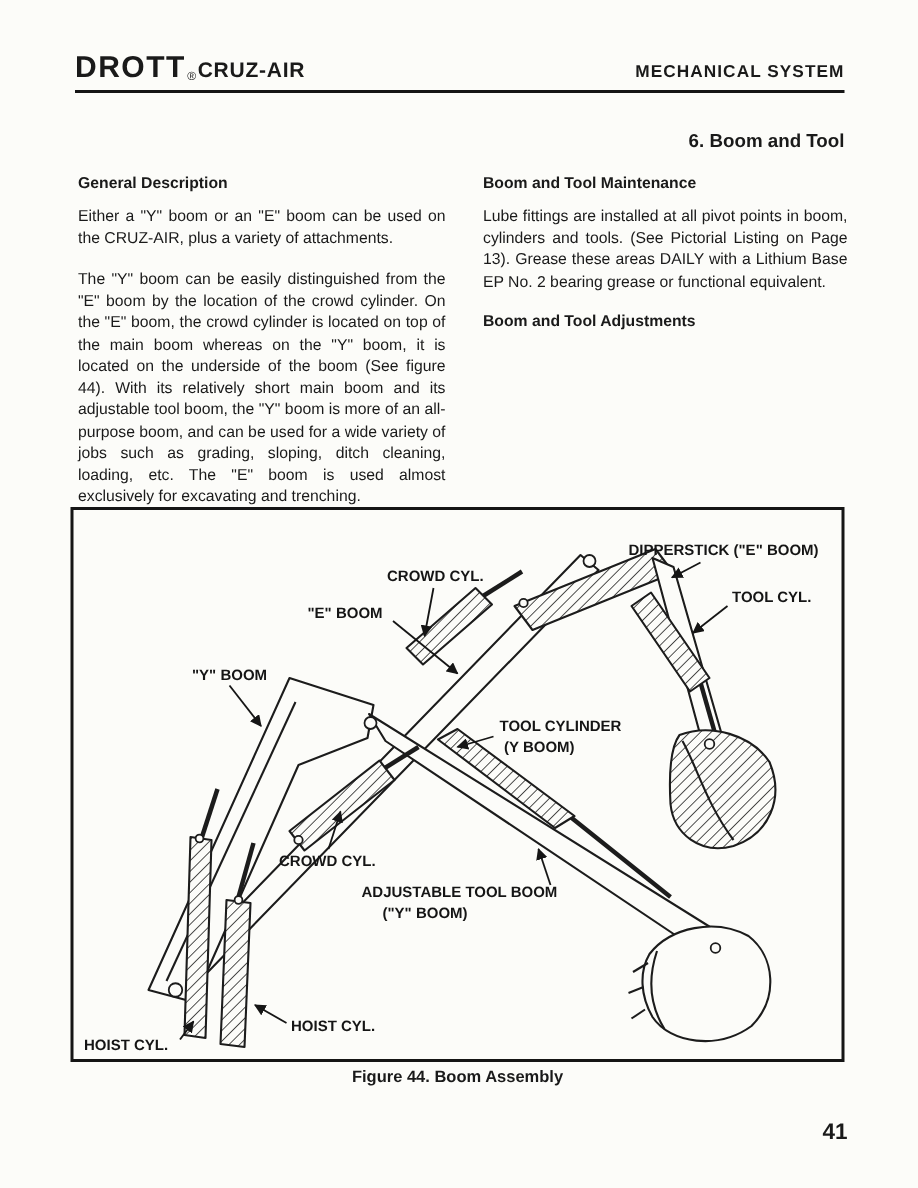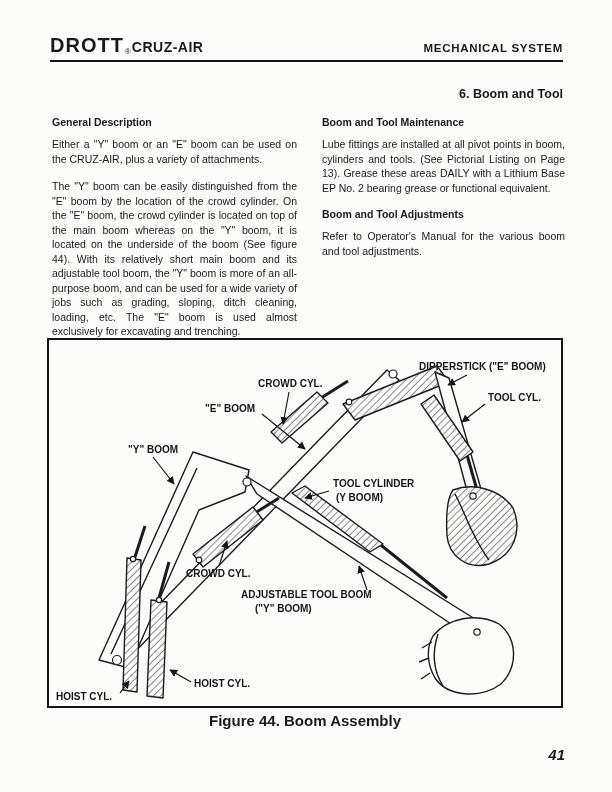--- a/index.html
+++ b/index.html
@@ -27,22 +27,22 @@
   .col h2 { font-size:10.5px; font-weight:bold; margin-bottom:9px; }
   .col p  { font-size:10.5px; line-height:14.5px; text-align:justify; margin-bottom:13px; }
 
   .figure-box {
     position:absolute; left:47px; top:338px; width:516px; height:370px;
     border:2px solid #151515; background:#fcfcf9; overflow:hidden;
   }
   .diagram { display:block; width:512px; height:366px; }
   .diagram text { font-family:"Liberation Sans", sans-serif; font-weight:bold; font-size:10px; fill:#151515; }
 
-  .figure-caption { position:absolute; left:47px; top:712px; width:516px; text-align:center; font-size:15px; font-weight:bold; }
-  .page-number { position:absolute; right:47px; top:746px; font-size:15px; font-weight:bold;font-style:italic; }
+  .figure-caption { position:absolute; left:47px; top:712px; width:516px; text-align:center; font-size:11px; font-weight:bold; }
+  .page-number { position:absolute; right:47px; top:746px; font-size:15px; font-weight:bold; }
 </style>
 </head>
 <body>
 
 <div class="page">
 
   <header class="page-header">
     <div class="brand"><span class="brand-main">DROTT</span><span class="brand-mark">®</span><span class="brand-sub">CRUZ-AIR</span></div>
     <div class="header-right">MECHANICAL SYSTEM</div>
     <div class="header-rule"></div>
@@ -53,21 +53,20 @@
   <section class="col col-left">
     <h2>General Description</h2>
     <p>Either a "Y" boom or an "E" boom can be used on the CRUZ-AIR, plus a variety of attachments.</p>
     <p>The "Y" boom can be easily distinguished from the "E" boom by the location of the crowd cylinder. On the "E" boom, the crowd cylinder is located on top of the main boom whereas on the "Y" boom, it is located on the underside of the boom (See figure 44). With its relatively short main boom and its adjustable tool boom, the "Y" boom is more of an all-purpose boom, and can be used for a wide variety of jobs such as grading, sloping, ditch cleaning, loading, etc. The "E" boom is used almost exclusively for excavating and trenching.</p>
   </section>
 
   <section class="col col-right">
     <h2>Boom and Tool Maintenance</h2>
     <p>Lube fittings are installed at all pivot points in boom, cylinders and tools. (See Pictorial Listing on Page 13). Grease these areas DAILY with a Lithium Base EP No. 2 bearing grease or functional equivalent.</p>
     <h2>Boom and Tool Adjustments</h2>
-    <p>Refer to Operator's Manual for the various boom and tool adjustments.</p>
   </section>
 
   <figure class="figure-box">
     <svg class="diagram" viewBox="0 0 512 366" xmlns="http://www.w3.org/2000/svg">
       <defs>
         <pattern id="hatch" width="5" height="5" patternUnits="userSpaceOnUse" patternTransform="rotate(45)">
           <rect width="5" height="5" fill="#fcfcf9"></rect>
           <line x1="0" y1="0" x2="0" y2="5" stroke="#2a2a2a" stroke-width="1.1"></line>
         </pattern>
         <marker id="arrow" viewBox="0 0 10 10" refX="9" refY="5" markerWidth="6.5" markerHeight="6.5" orient="auto-start-reverse">

